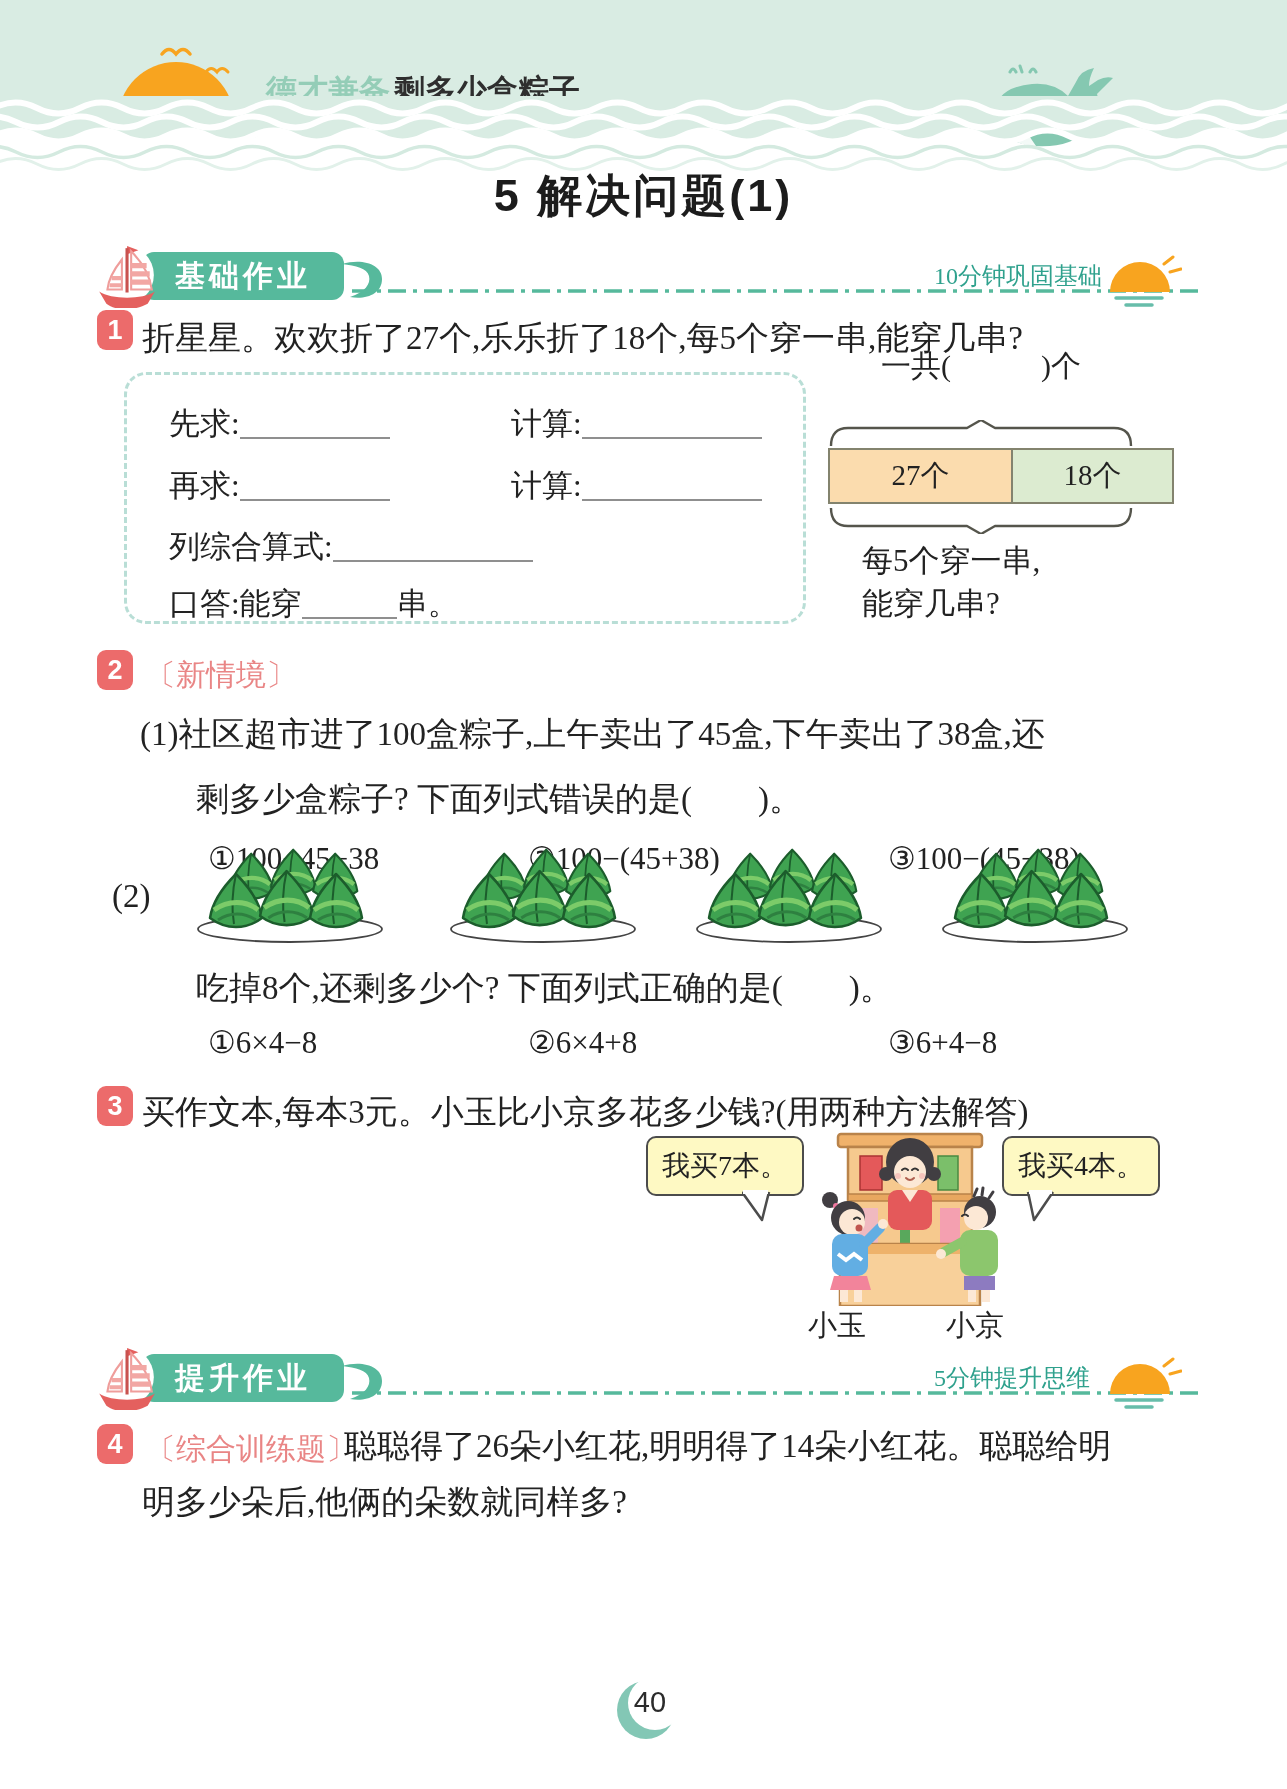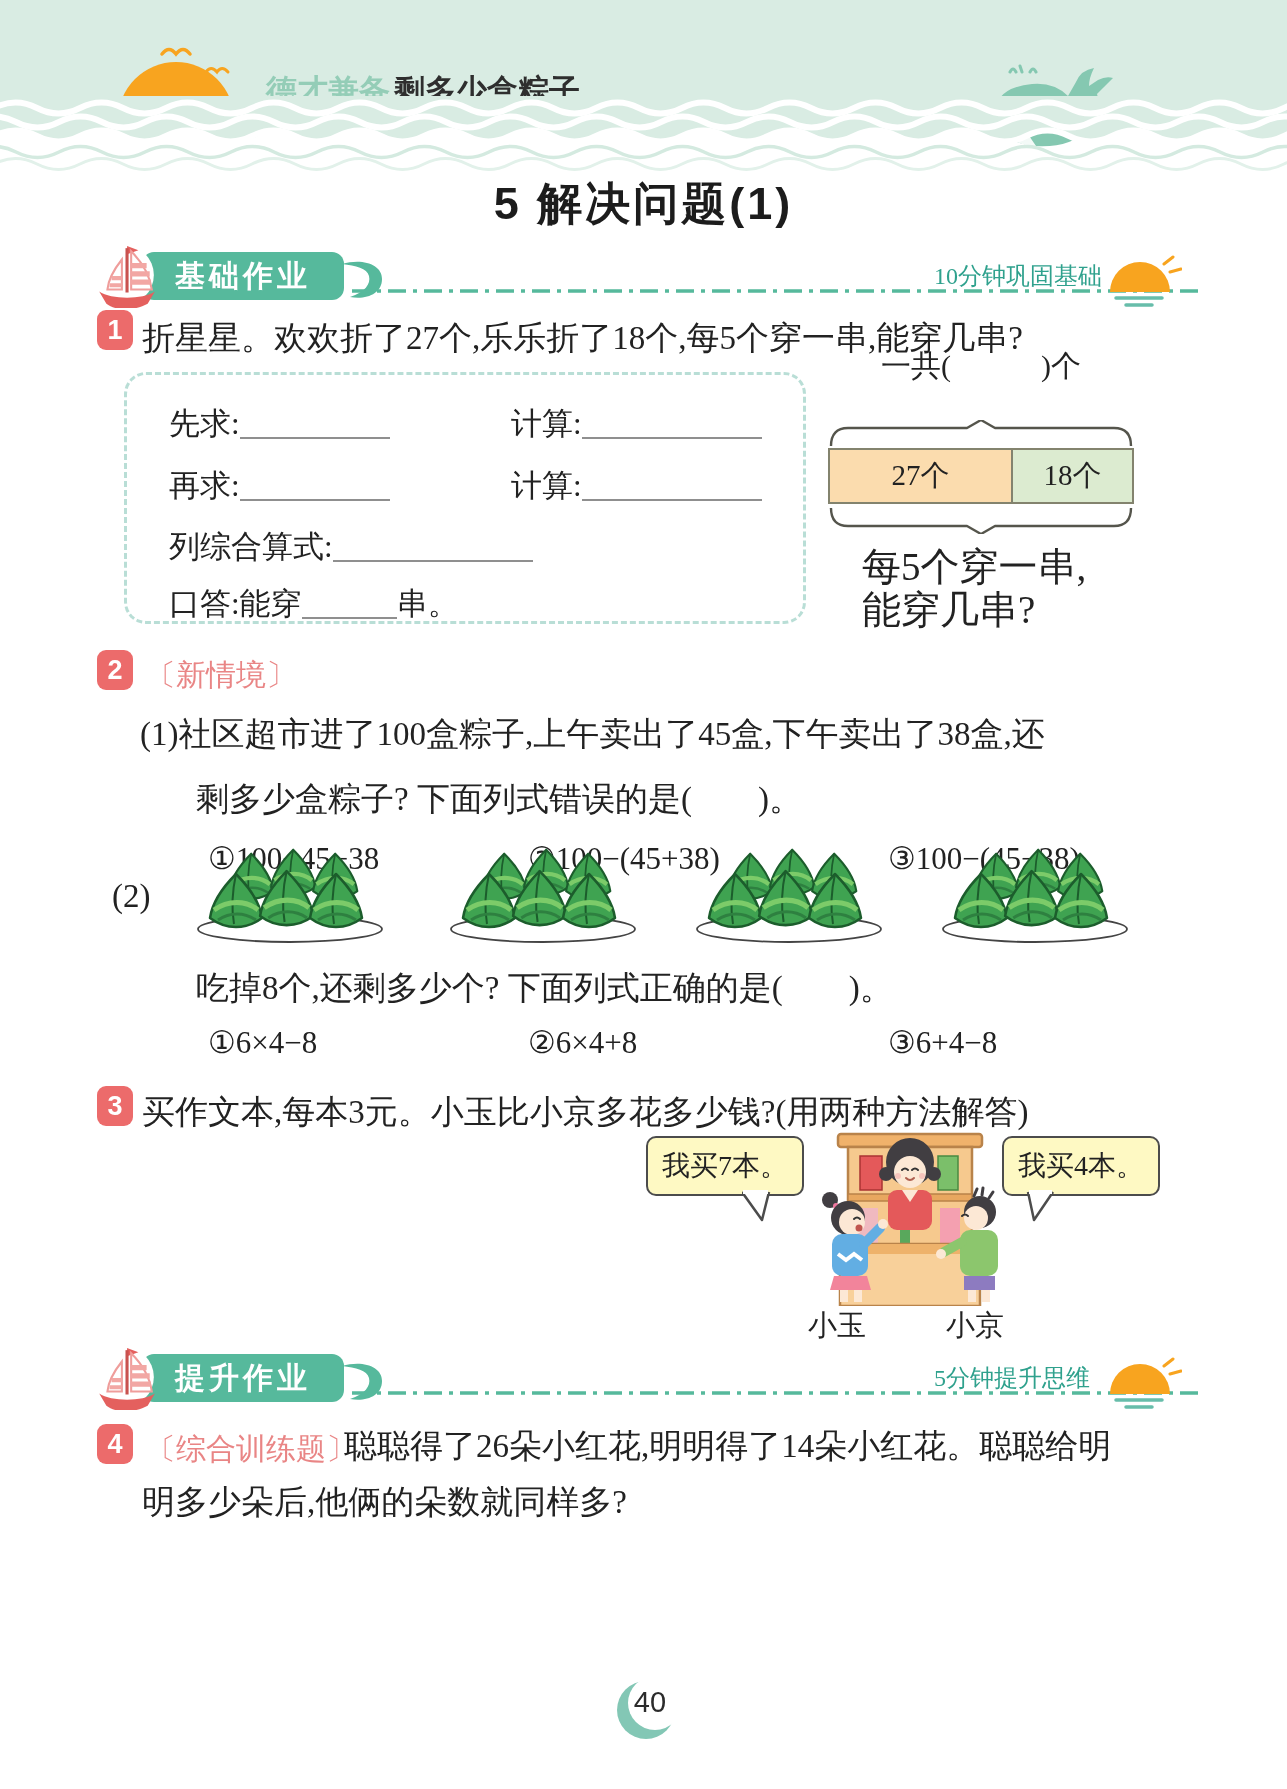--- a/index.html
+++ b/index.html
@@ -8,45 +8,45 @@
         font-family:"Liberation Serif","DejaVu Serif",serif;color:#222;}
   .abs{position:absolute;}
   
   .mint-band{position:absolute;left:0;top:0;width:1287px;height:120px;background:var(--c-mint);}
   .brand{position:absolute;left:266px;top:70px;display:flex;gap:4px;align-items:baseline;
          font-family:"Liberation Sans","DejaVu Sans",sans-serif;font-weight:700;font-size:31px;white-space:nowrap;}
   .brand .accent{color:var(--c-brand);}
   .brand .main{color:#2e2e2e;}
   .title{position:absolute;left:0;top:166px;width:100%;text-align:center;
          font-family:"Liberation Sans","DejaVu Sans",sans-serif;font-weight:700;font-size:45px;
-         letter-spacing:3px;color:#1c1c1c;margin-top:8px;}
+         letter-spacing:3px;color:#1c1c1c;}
   
   .pill{position:absolute;width:202px;height:48px;background:var(--c-teal);color:#fff;border-radius:12px;
         display:flex;align-items:center;justify-content:center;letter-spacing:4px;
         font-family:"Liberation Sans","DejaVu Sans",sans-serif;font-weight:700;font-size:30px;}
   .note{position:absolute;color:var(--c-teal_text);font-size:24px;white-space:nowrap;}
   
   .badge-num{position:absolute;width:36px;height:40px;background:var(--c-red);border-radius:9px;color:#fff;
              display:flex;align-items:center;justify-content:center;
              font-family:"Liberation Sans","DejaVu Sans",sans-serif;font-weight:700;font-size:27px;}
   .ptext{position:absolute;font-size:33px;white-space:nowrap;}
   .pink{color:var(--c-pink);}
   .bold-head{font-family:"Liberation Sans","DejaVu Sans",sans-serif;font-weight:700;font-size:33px;}
   .opt{position:absolute;font-size:31px;white-space:nowrap;}
   
   .wbox{position:absolute;left:124px;top:372px;width:682px;height:252px;background:#fff;
         border:3px dashed var(--c-box_border);border-radius:22px;}
   .box-row{position:absolute;font-size:31px;white-space:nowrap;}
   .uline{display:inline-block;border-bottom:2.5px solid var(--c-underline);height:30px;vertical-align:-5px;}
   
-  .bar{position:absolute;left:828px;top:448px;width:306px;height:56px;border:2.5px solid #83836e;display:flex;}
+  .bar{position:absolute;left:828px;top:448px;width:346px;height:56px;border:2.5px solid #83836e;display:flex;}
   .bar-left{width:183px;background:var(--c-bar_orange);border-right:2.5px solid #83836e;
             display:flex;align-items:center;justify-content:center;font-size:29px;}
   .bar-right{flex:1;background:var(--c-bar_green);display:flex;align-items:center;justify-content:center;font-size:29px;}
-  .dia-text{position:absolute;font-size:39px;white-space:nowrap;}
+  .dia-text{position:absolute;font-size:31px;white-space:nowrap;}
   
   .bubble{position:absolute;background:#fef9c3;border:2.5px solid #4c4c4c;border-radius:10px;
           font-size:28px;padding:9px 14px;white-space:nowrap;z-index:3;}
   .name-label{position:absolute;font-size:29px;white-space:nowrap;}
   .pageno-wrap{position:absolute;left:612px;top:1674px;width:68px;height:68px;}
   .pageno{position:absolute;left:14px;top:12px;width:48px;text-align:center;
           font-family:"Liberation Sans","DejaVu Sans",sans-serif;font-size:29px;color:#2b2b2b;}
 </style>
 </head>
 <body>

